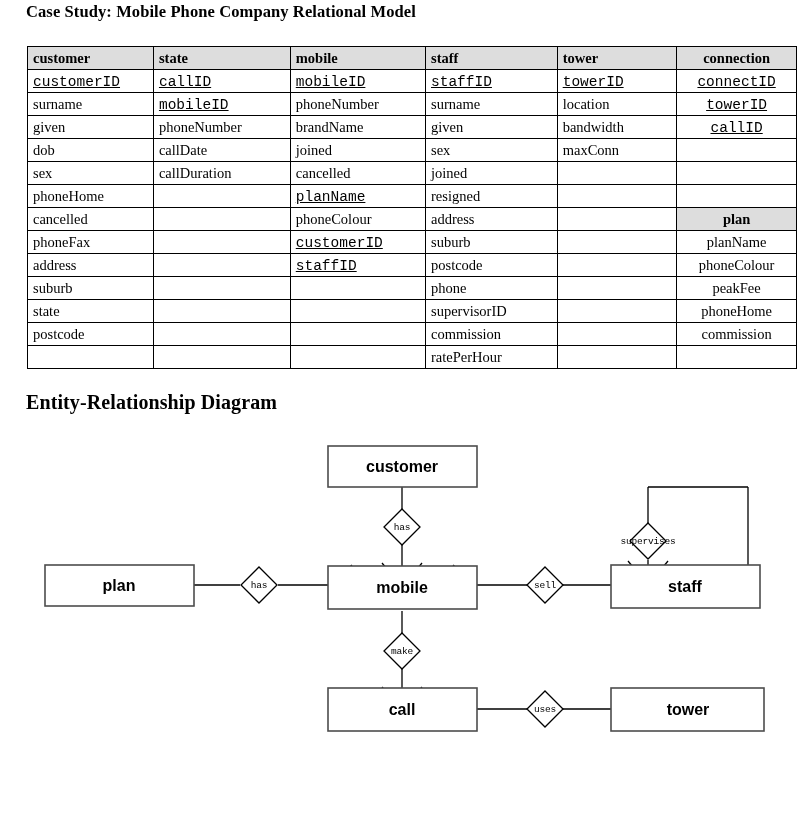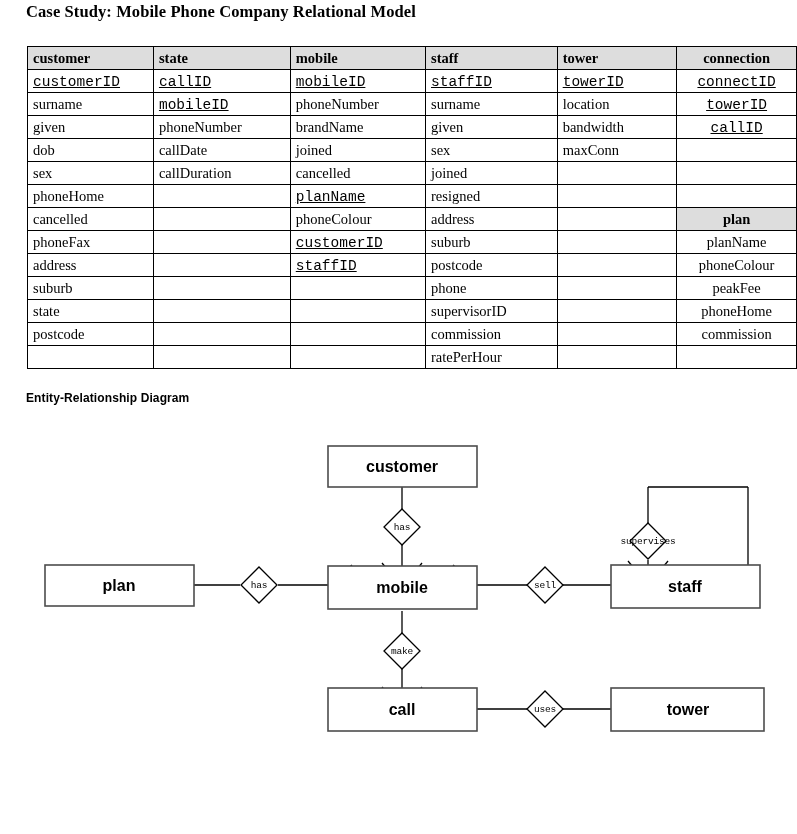--- a/index.html
+++ b/index.html
@@ -30,23 +30,23 @@
     font-family: "Liberation Serif", serif;
     font-weight: bold;
     font-size: 16.5px;
     letter-spacing: 0.1px;
     white-space: nowrap;
   }
   .h-sub {
     position: absolute;
     left: 26px;
     top: 391px;
-    font-family: Liberation Sans, sans-serif;
+    font-family: Liberation Serif, serif;
     font-weight: bold;
-    font-size: 12px;
+    font-size: 20px;
     letter-spacing: 0.1px;
     white-space: nowrap;
   }
 
   
   .rel-table {
     position: absolute;
     left: 27px;
     top: 46px;
     border-collapse: collapse;

